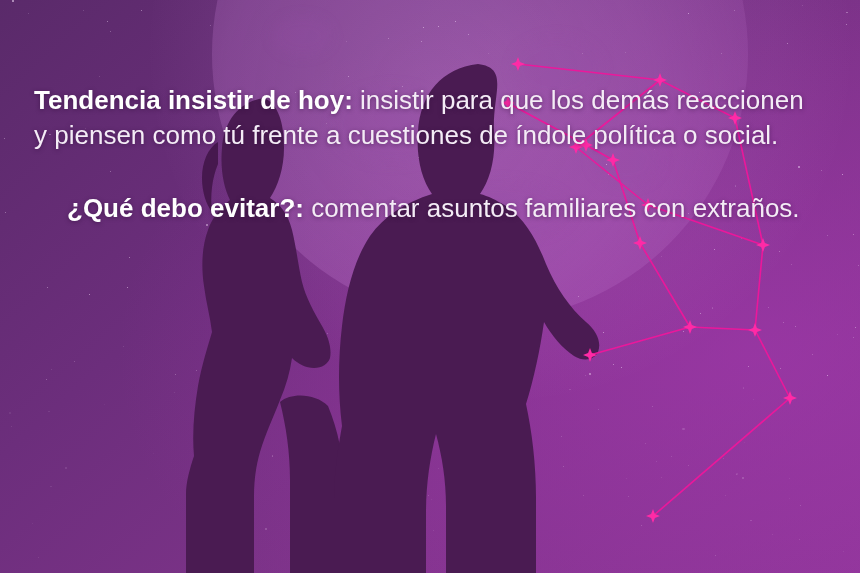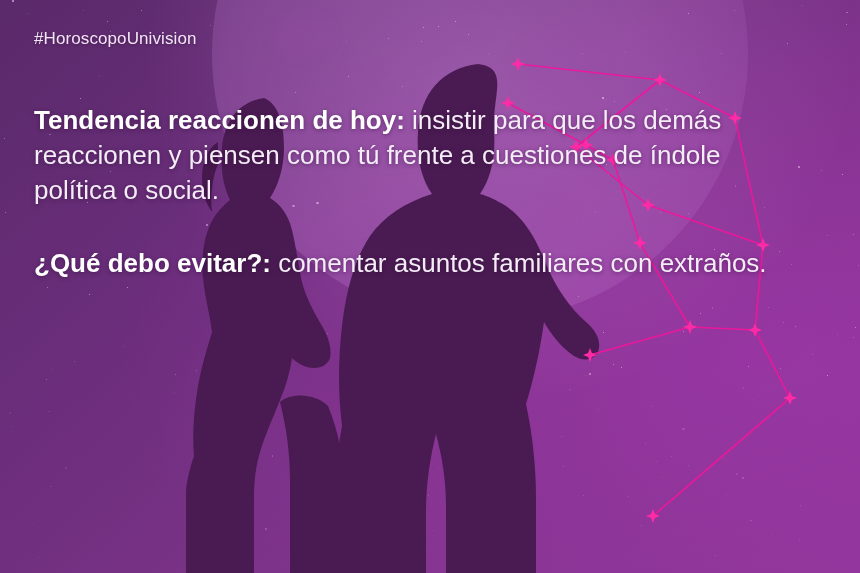--- a/index.html
+++ b/index.html
@@ -93,21 +93,21 @@
     margin-top: 54px;
     width: 770px;
   }
   .para {
     color: #f4ecf6;
     font-size: 26px;
     line-height: 1.35;
     font-weight: 400;
     text-shadow: 0 1px 4px rgba(45,12,55,0.5);
   }
-  .para + .para { margin-top: 38px; }
+  .para + .para { margin-top: 38px; margin-left: 33px; }
   .para .lead { font-weight: 700; color: #ffffff; }
 </style>
 </head>
 <body>
 
 <div id="card">
 
   <div class="layer">
     <div class="moon-glow"></div>
     <div class="moon">
@@ -412,21 +412,20 @@
       <path d="M508,96 l1.9,5.1 5.1,1.9 -5.1,1.9 -1.9,5.1 -1.9,-5.1 -5.1,-1.9 5.1,-1.9 Z"></path>
       <path d="M586,138 l1.9,5.1 5.1,1.9 -5.1,1.9 -1.9,5.1 -1.9,-5.1 -5.1,-1.9 5.1,-1.9 Z"></path>
       <path d="M613,153 l1.9,5.1 5.1,1.9 -5.1,1.9 -1.9,5.1 -1.9,-5.1 -5.1,-1.9 5.1,-1.9 Z"></path>
       <path d="M640,236 l1.9,5.1 5.1,1.9 -5.1,1.9 -1.9,5.1 -1.9,-5.1 -5.1,-1.9 5.1,-1.9 Z"></path>
       <path d="M690,320 l1.9,5.1 5.1,1.9 -5.1,1.9 -1.9,5.1 -1.9,-5.1 -5.1,-1.9 5.1,-1.9 Z"></path>
       <path d="M590,348 l1.9,5.1 5.1,1.9 -5.1,1.9 -1.9,5.1 -1.9,-5.1 -5.1,-1.9 5.1,-1.9 Z"></path>
     </g>
   </svg>
 
   <div class="content">
-    <div class="hashtag">#HoroscopoUnivision</div>
 
     <div class="body">
-      <p class="para"><span class="lead">Tendencia reaccionen de hoy:</span><span> insistir para que los demás reaccionen y piensen como tú frente a cuestiones de índole política o social.</span></p>
+      <p class="para"><span class="lead">Tendencia insistir de hoy:</span><span> insistir para que los demás reaccionen y piensen como tú frente a cuestiones de índole política o social.</span></p>
       <p class="para"><span class="lead">¿Qué debo evitar?:</span><span> comentar asuntos familiares con extraños.</span></p>
     </div>
   </div>
 
 </div>
 
 </body></html>

